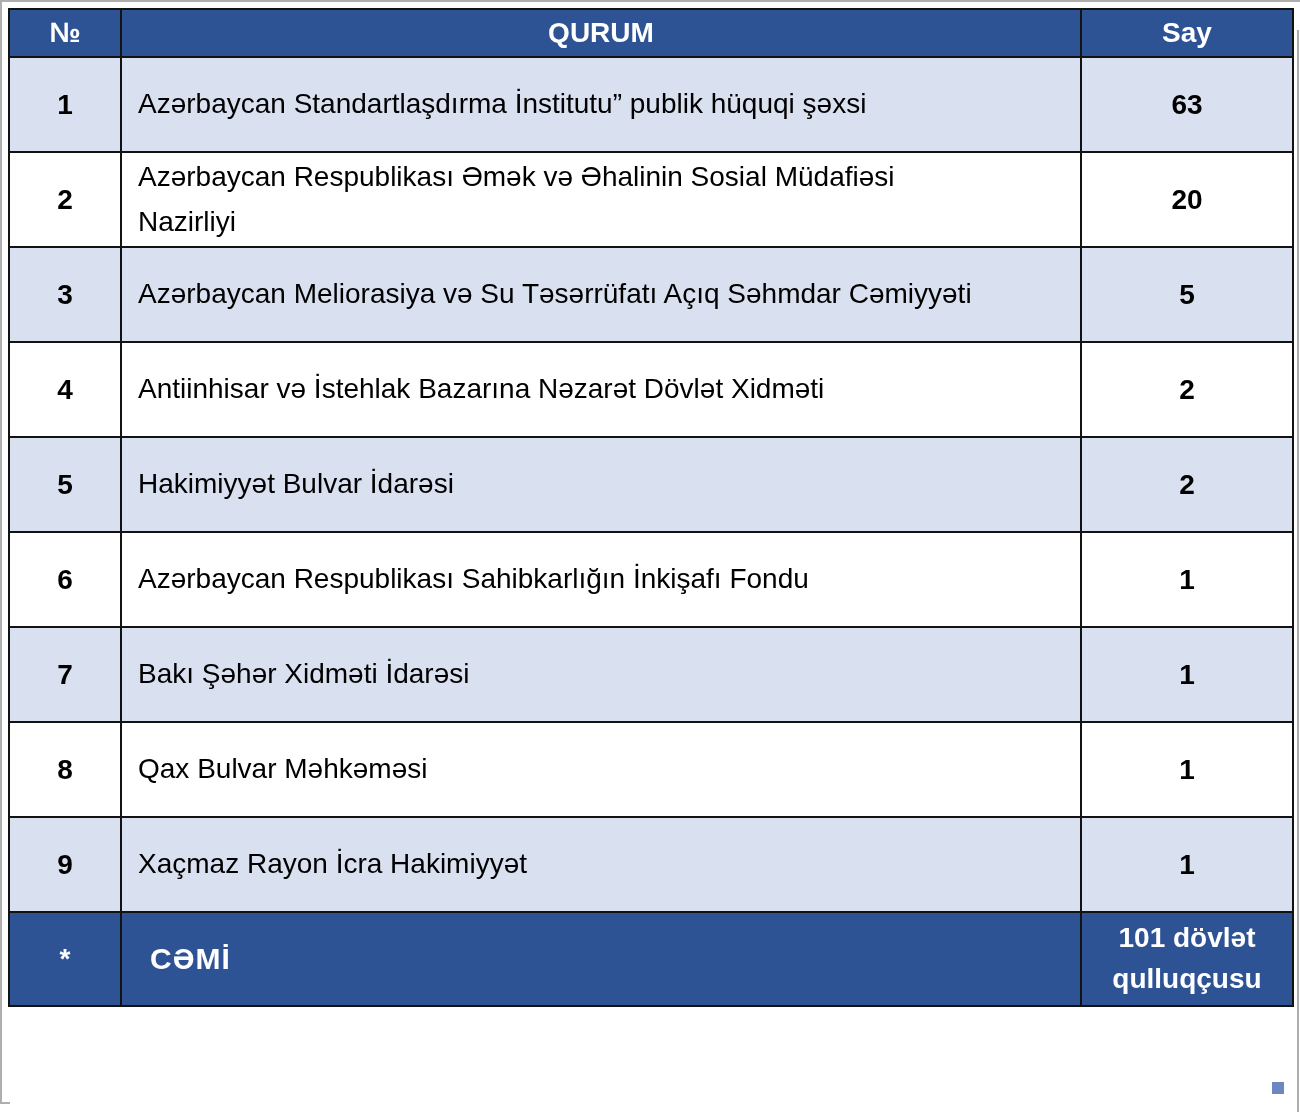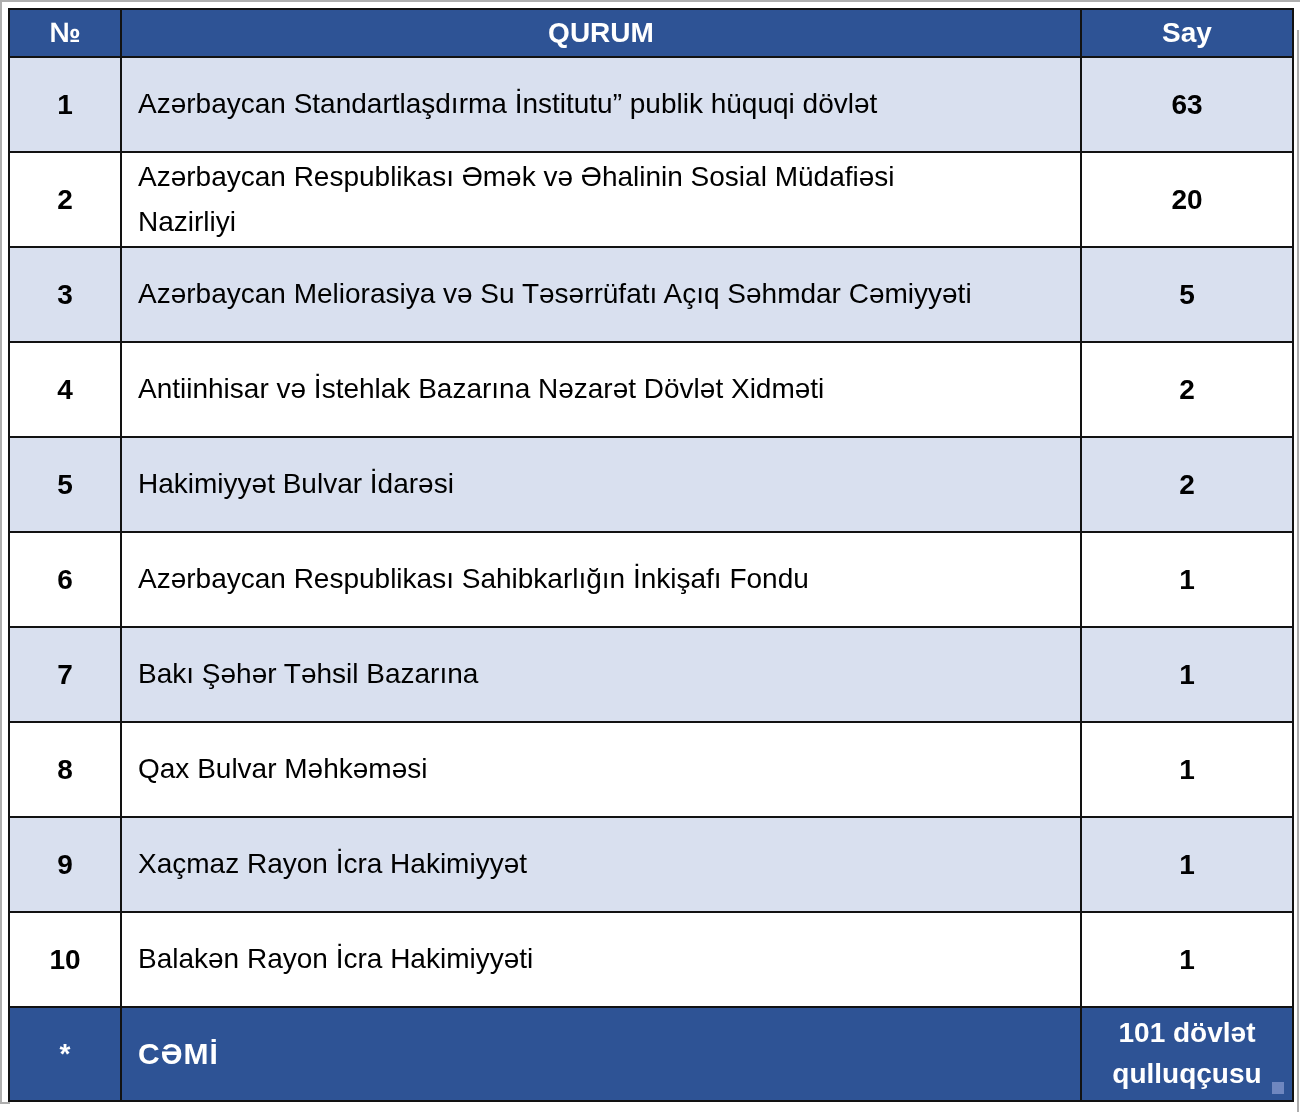--- a/index.html
+++ b/index.html
@@ -83,21 +83,21 @@
     color: var(--header-text);
     font-weight: bold;
   }
   td.footer-num {
     text-align: center;
     font-size: 28px;
   }
   td.footer-qurum {
     text-align: left;
     font-size: 30px;
-    padding-left: 16px;
+    padding-left: 28px;
     letter-spacing: 1px;
     margin-top: 20px;
   }
   td.footer-say {
     text-align: center;
     font-size: 28px;
     line-height: 1.45;
     padding: 4px 10px;
   }
   .resize-handle {
@@ -127,21 +127,21 @@
   <thead>
     <tr>
       <th>№</th>
       <th>QURUM</th>
       <th>Say</th>
     </tr>
   </thead>
   <tbody id="rows">
   <tr class="alt">
     <td class="cell-num">1</td>
-    <td class="cell-qurum">Azərbaycan Standartlaşdırma İnstitutu” publik hüquqi dövlət</td>
+    <td class="cell-qurum">Azərbaycan Standartlaşdırma İnstitutu” publik hüquqi şəxsi</td>
     <td class="cell-say">63</td>
   </tr>
 
   <tr class="plain">
     <td class="cell-num">2</td>
     <td class="cell-qurum">Azərbaycan Respublikası Əmək və Əhalinin Sosial Müdafiəsi
 Nazirliyi</td>
     <td class="cell-say">20</td>
   </tr>
 
@@ -164,41 +164,36 @@
   </tr>
 
   <tr class="plain">
     <td class="cell-num">6</td>
     <td class="cell-qurum">Azərbaycan Respublikası Sahibkarlığın İnkişafı Fondu</td>
     <td class="cell-say">1</td>
   </tr>
 
   <tr class="alt">
     <td class="cell-num">7</td>
-    <td class="cell-qurum">Bakı Şəhər Təhsil Bazarına</td>
+    <td class="cell-qurum">Bakı Şəhər Xidməti İdarəsi</td>
     <td class="cell-say">1</td>
   </tr>
 
   <tr class="plain">
     <td class="cell-num">8</td>
     <td class="cell-qurum">Qax Bulvar Məhkəməsi</td>
     <td class="cell-say">1</td>
   </tr>
 
   <tr class="alt">
     <td class="cell-num">9</td>
     <td class="cell-qurum">Xaçmaz Rayon İcra Hakimiyyət</td>
     <td class="cell-say">1</td>
   </tr>
 
-  <tr class="plain">
-    <td class="cell-num">10</td>
-    <td class="cell-qurum">Balakən Rayon İcra Hakimiyyəti</td>
-    <td class="cell-say">1</td>
-  </tr>
 </tbody>
   <tfoot>
     <tr>
       <td class="footer-num">*</td>
       <td class="footer-qurum">CƏMİ</td>
       <td class="footer-say">101 dövlət qulluqçusu</td>
     </tr>
   </tfoot>
 </table>
 

